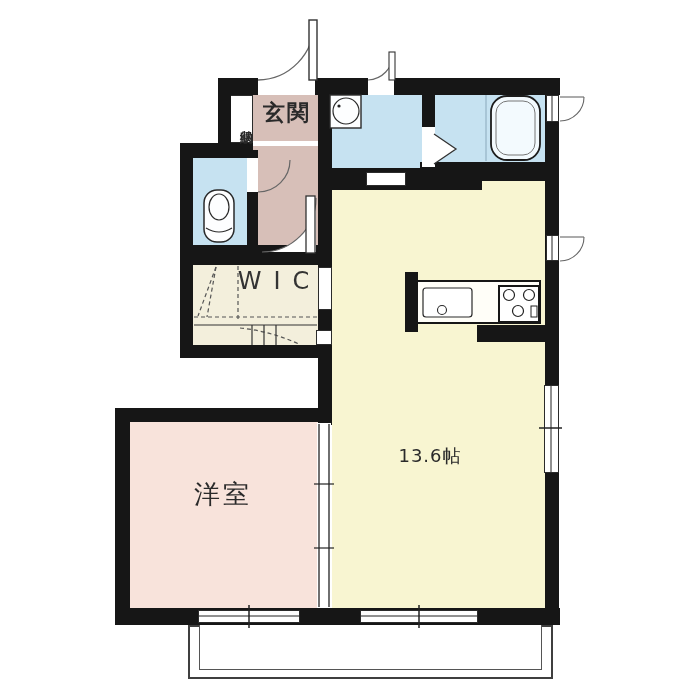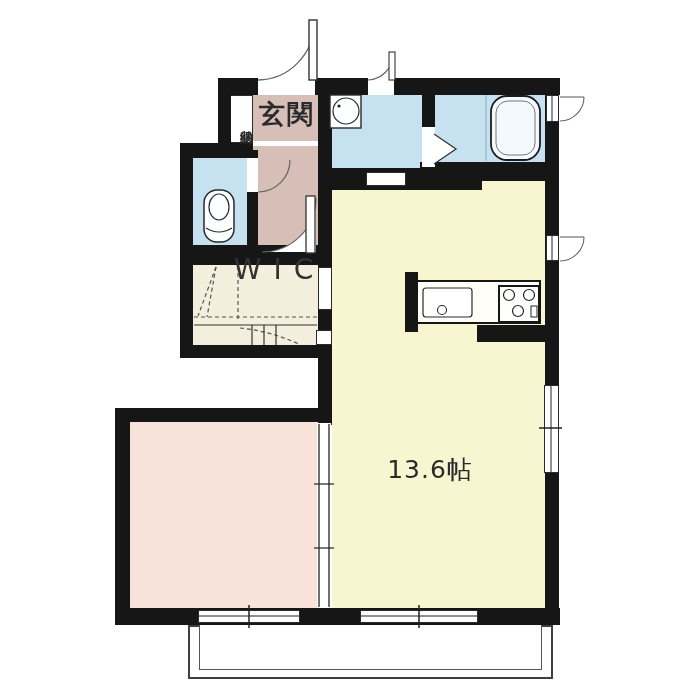--- a/index.html
+++ b/index.html
@@ -157,21 +157,22 @@
     <g>
       <rect x="317" y="423" width="14" height="185" fill="#ffffff"></rect>
       <path d="M 319 424 V 607" stroke="#222" stroke-width="1.3" fill="none"></path>
       <path d="M 329 424 V 607" stroke="#222" stroke-width="1.3" fill="none"></path>
       <path d="M 314 484 H 334" stroke="#222" stroke-width="1.2" fill="none"></path>
       <path d="M 314 548 H 334" stroke="#222" stroke-width="1.2" fill="none"></path>
     </g>
   </svg>
 
   <div class="lbl" style="left:230px;top:98px;width:23px;height:45px;writing-mode:vertical-rl;font-size:13px;font-weight:600;letter-spacing:1px;">収納</div>
-  <div class="lbl" style="left:252px;top:100px;width:70px;font-size:26px;font-weight:600;letter-spacing:2px;">玄関</div>
-  <div class="lbl" style="left:232px;top:254px;width:95px;font-size:28px;font-weight:500;letter-spacing:12px;color:#333;">WIC</div>
+  <div class="lbl" style="left:252px;top:100px;width:70px;font-size:22px;font-weight:600;letter-spacing:2px;">玄関</div>
+  <div class="lbl" style="left:232px;top:268px;width:95px;font-size:24px;font-weight:500;letter-spacing:12px;color:#333;">WIC</div>
   <div class="lbl" style="left:358px;top:443px;width:144px;font-size:27px;font-weight:500;letter-spacing:8px;">
-    <div style="font-size:25px;letter-spacing:1px;margin-top:13px;">13.6帖</div>
+    <div style="font-size:18px;letter-spacing:1px;margin-top:3px;">13.6帖</div>
   </div>
   <div class="lbl" style="left:153px;top:480px;width:140px;font-size:26px;font-weight:500;letter-spacing:3px;">
+    <div>洋室</div>
   </div>
 
 </div>
 
 </body></html>

